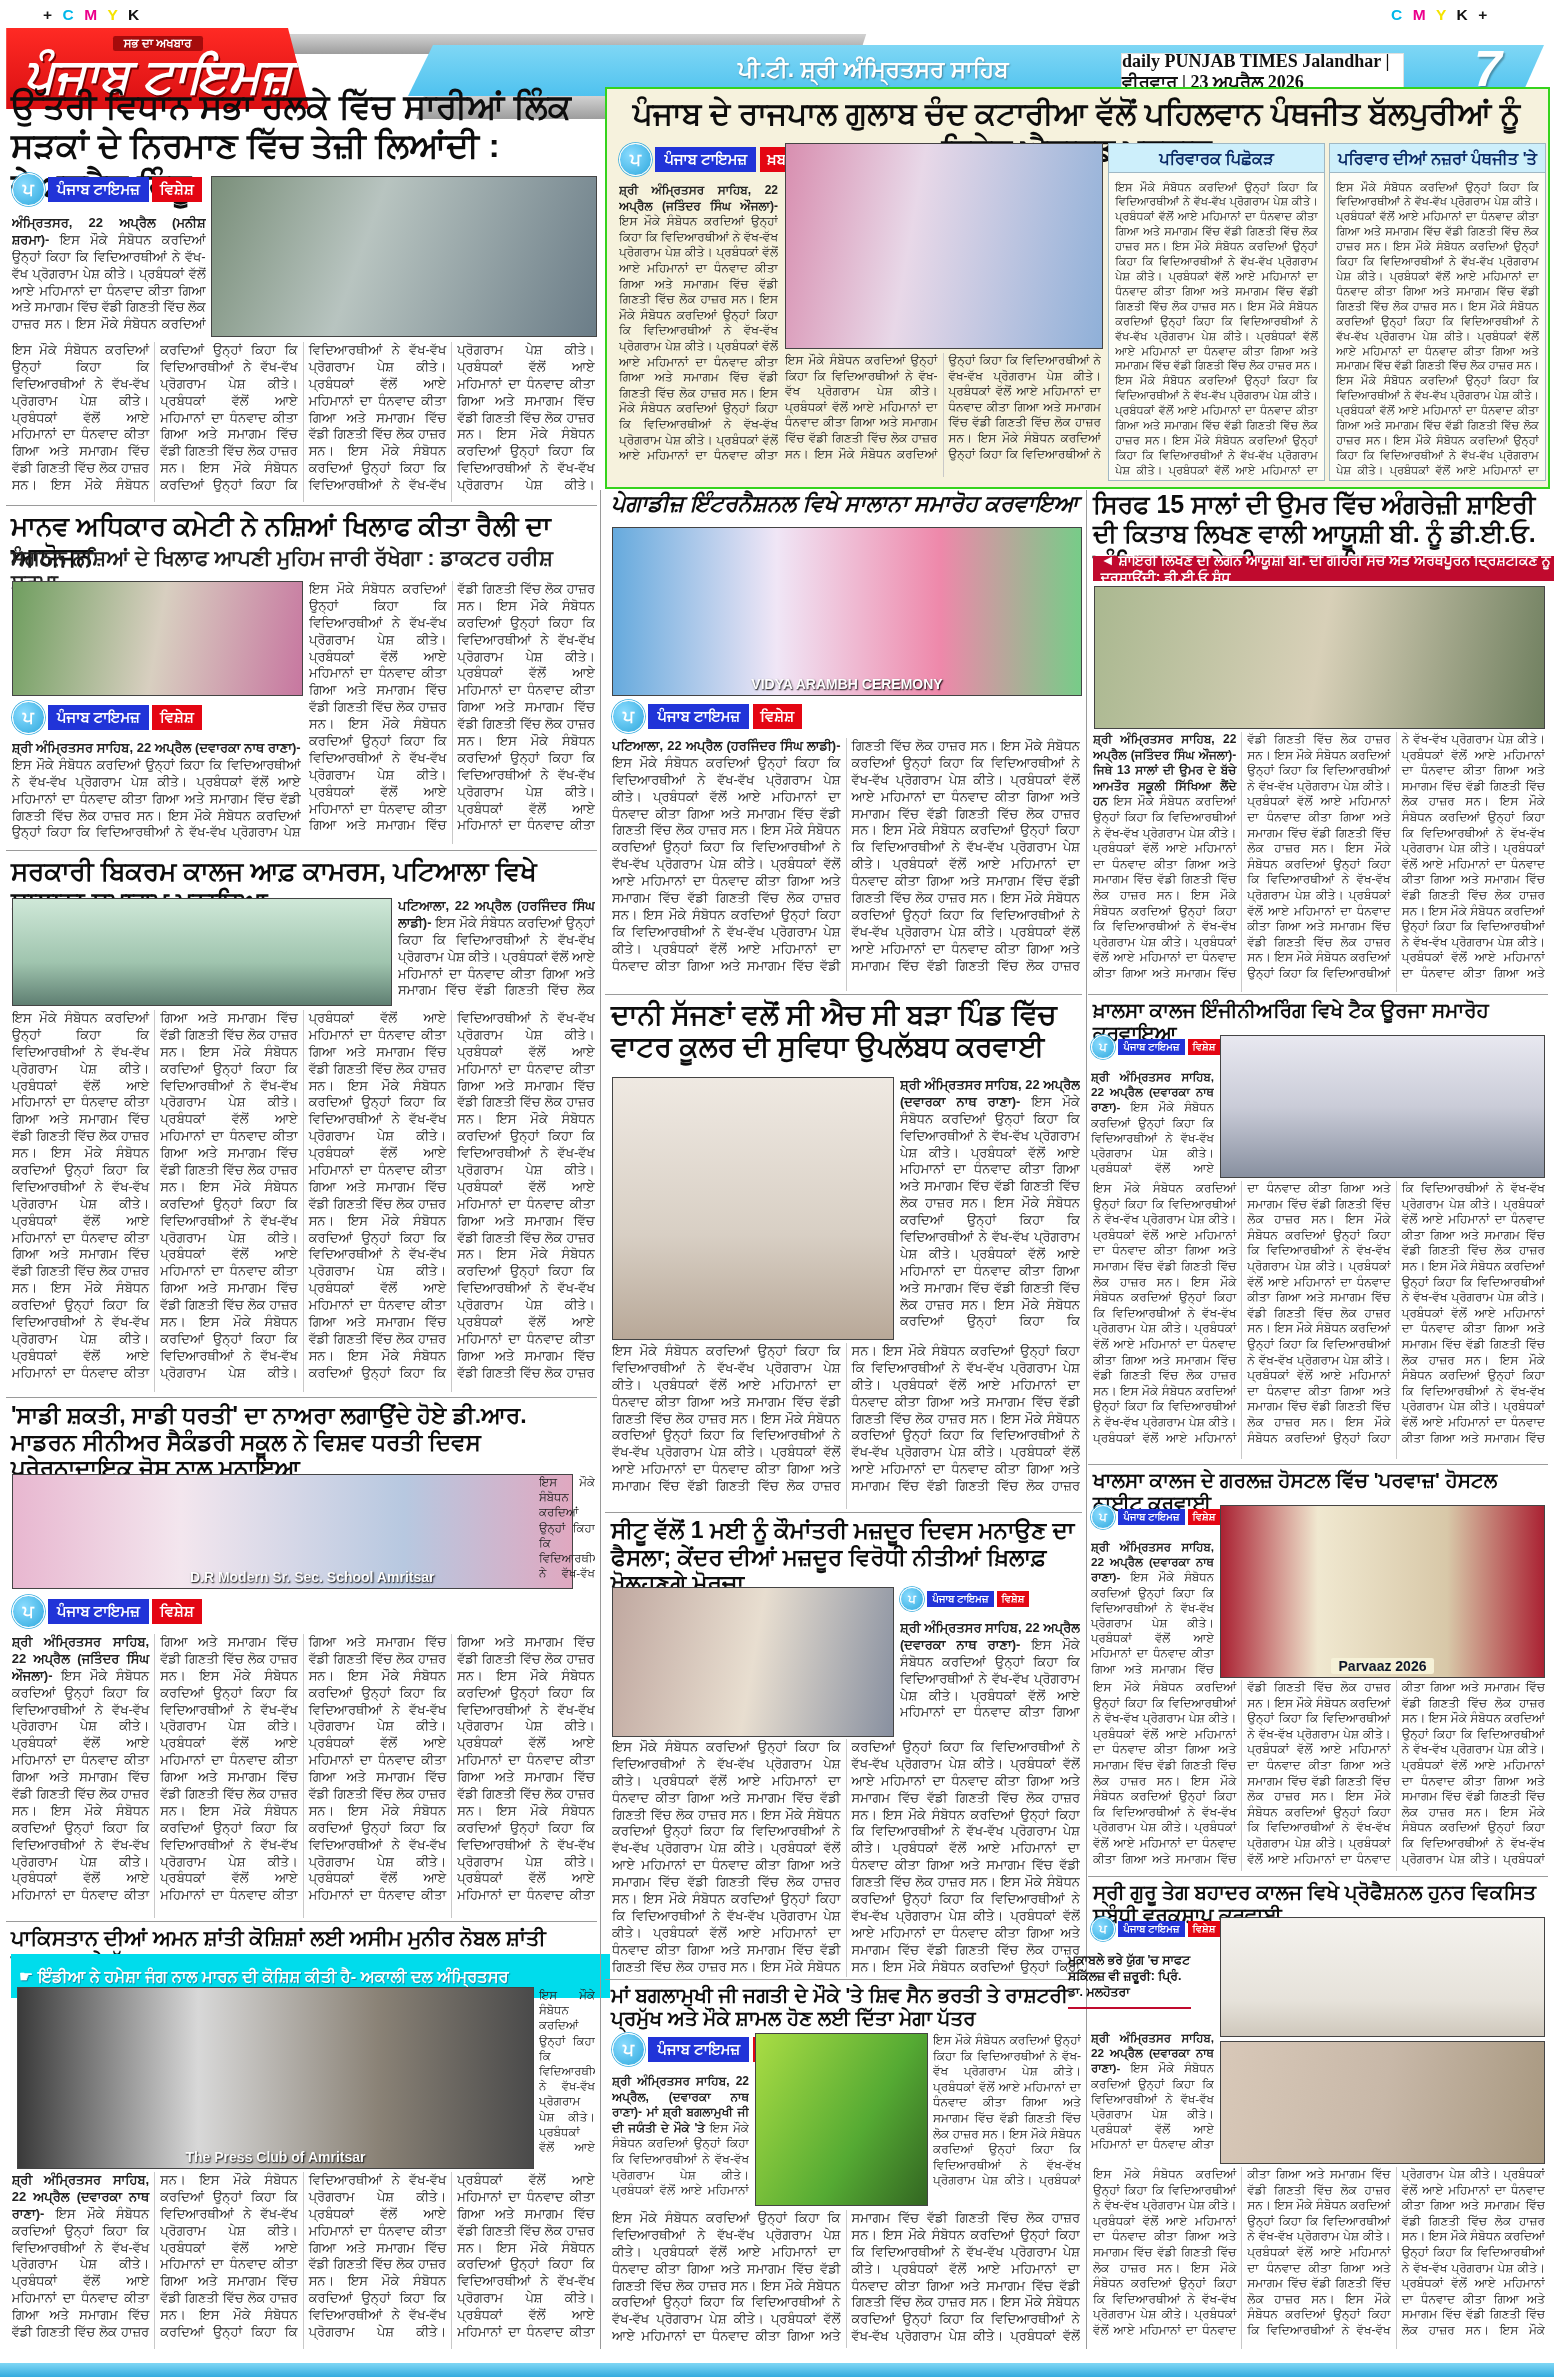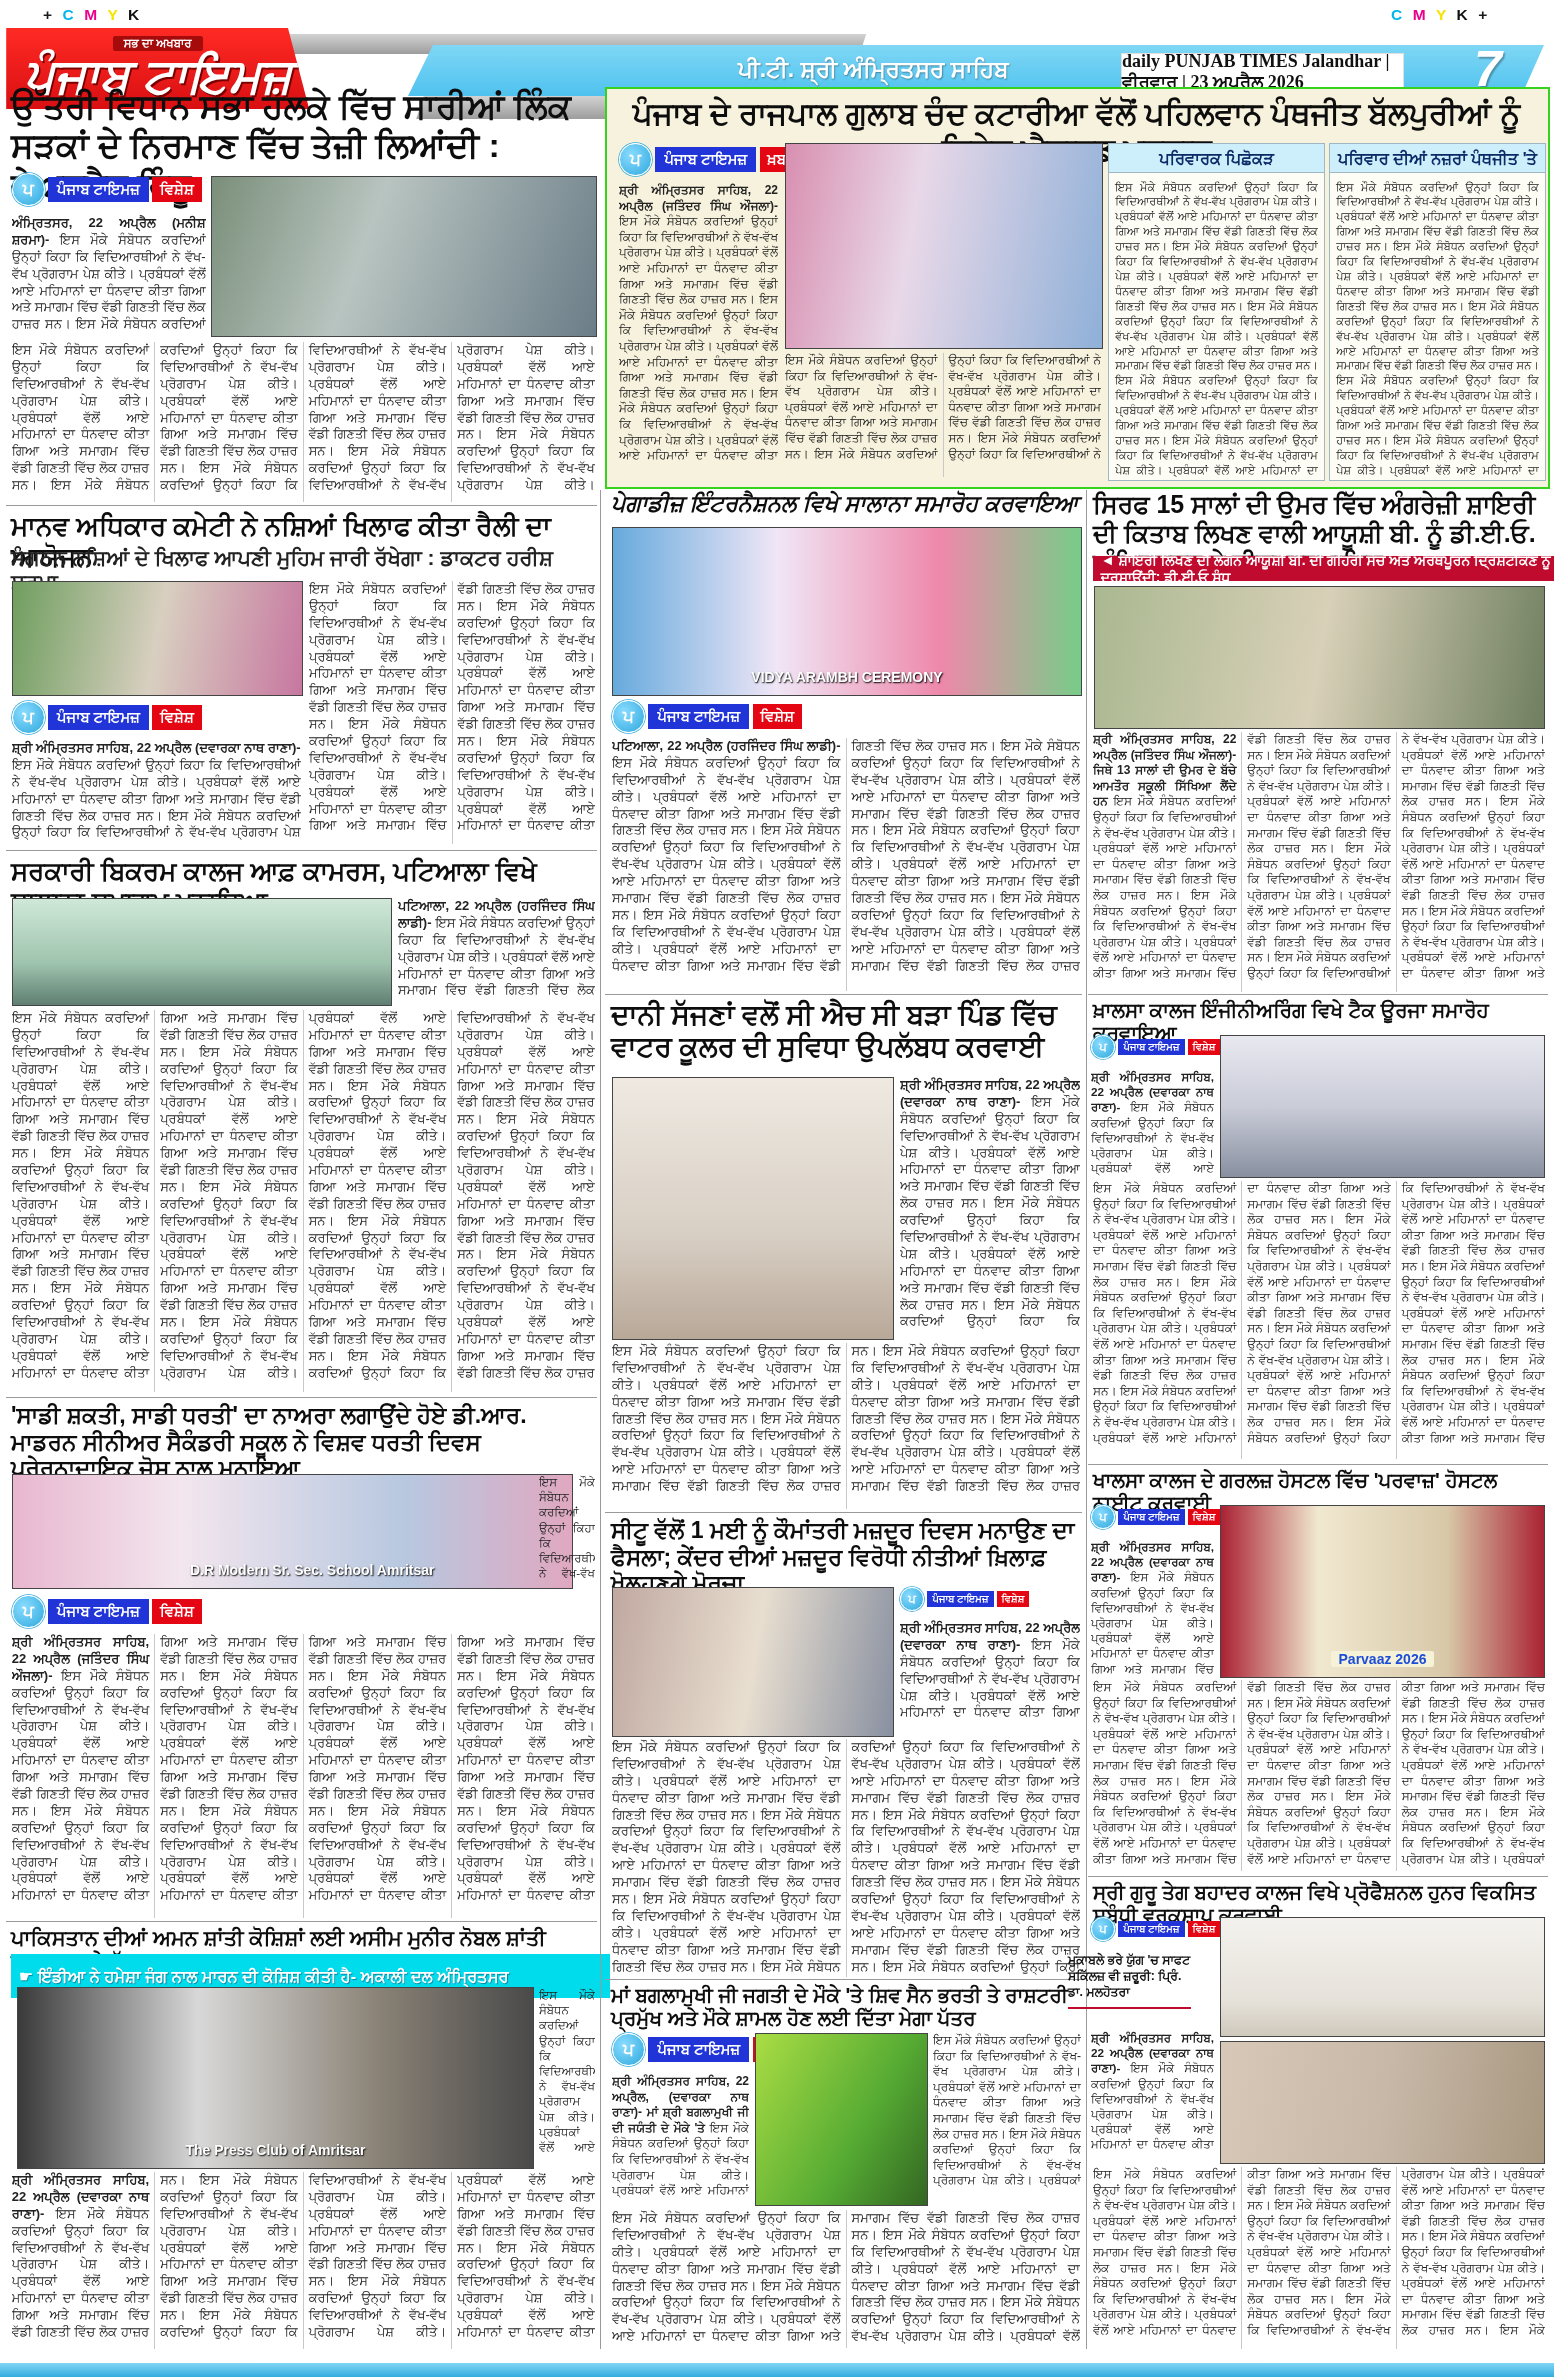--- a/index.html
+++ b/index.html
@@ -18,22 +18,22 @@
   .infobox{background:#fff;display:flex;align-items:center;justify-content:center;font-weight:bold;font-size:18px;color:#111;
     font-family:"Liberation Serif","DejaVu Serif",serif;border:0.8px solid #e0e0e0;}
   .pageno{color:#fff;font-size:50px;font-weight:bold;font-style:italic;text-shadow:1.6px 1.6px 1.6px rgba(0,0,0,.3);}
   
   .hl{font-weight:bold;color:#0d0d0d;line-height:1.16;letter-spacing:0;}
   .sub{font-weight:bold;color:#222;}
   .cols{column-gap:11px;column-rule:0.8px solid #c8c8c8;text-align:justify;font-size:13px;line-height:1.3;overflow:hidden;color:#222;}
   .c2{column-count:2}.c3{column-count:3}.c4{column-count:4}
   .dl{font-weight:bold;}
   .photo{border:0.8px solid #444;display:flex;align-items:flex-end;justify-content:center;overflow:hidden;}
-  .photo .plabel{color:#fff;font-weight:bold;font-size:14px;text-shadow:0.8px 0.8px 1.6px #000;margin:10px;}
-  .photo .plabel.dark{color:#1d4ed8;background:#f6f2d8;padding:0 7.8px;border-radius:2.3px;text-shadow:none;text-align:center;}
+  .photo .plabel{color:#fff;font-weight:bold;font-size:14px;text-shadow:0.8px 0.8px 1.6px #000;margin:3px;}
+  .photo .plabel.dark{color:#0f172a;background:#f6f2d8;padding:0 7.8px;border-radius:2.3px;text-shadow:none;text-align:center;}
   .badge{display:flex;align-items:center;gap:3.1px;}
   .blogo{width:31px;height:31px;border-radius:50%;background:radial-gradient(circle at 35% 35%,#8adcff,#2ea8dd);color:#fff;
     display:flex;align-items:center;justify-content:center;font-weight:bold;font-size:17px;border:1.6px solid #fff;box-shadow:0 0 0 0.8px #2ea8dd;}
   .bbrand{background:#2134d8;color:#fff;font-weight:bold;font-size:14.8px;padding:3.9px 9.3px;}
   .btag{background:#e40613;color:#fff;font-weight:bold;font-size:14.8px;padding:3.9px 7.8px;}
   .badge.sm .blogo{width:22px;height:22px;font-size:11.7px;}
   .badge.sm .bbrand{font-size:10px;padding:2.3px 5.4px;}
   .badge.sm .btag{font-size:10px;padding:2.3px 4.7px;}
   .greenbox{background:#f6f2dd;border:2.3px solid #35d31c;}
   .subbox{border:0.8px solid #9fb8c4;background:#fdfdf6;}

